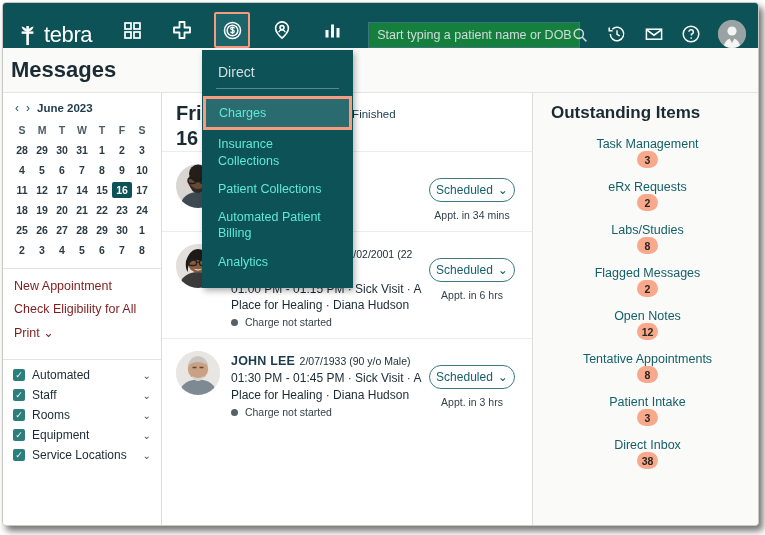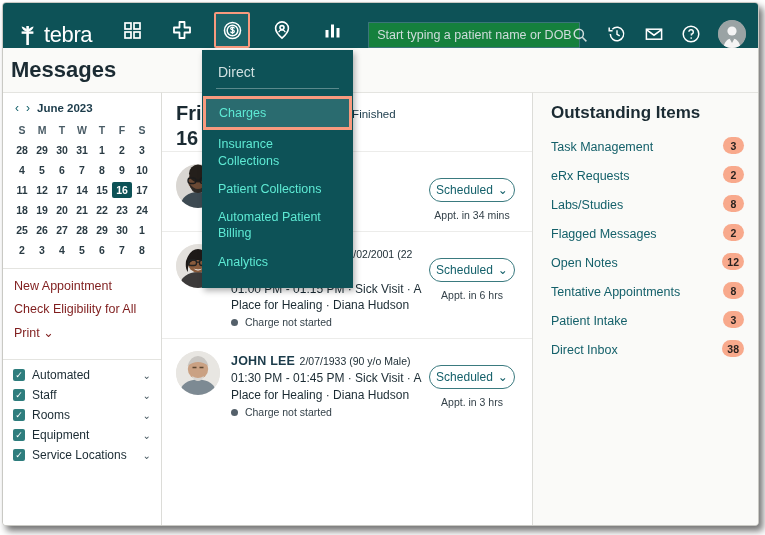--- a/index.html
+++ b/index.html
@@ -193,22 +193,23 @@
     display: inline-flex; align-items: center; gap: 5px;
   }
   .appt-when { font-size: 10.5px; color: #35424a; margin-top: 7px; }
 
   
   .oi-title {
     font-size: 17px; font-weight: 700; color: #1b2b33;
     padding: 10px 0 8px 18px;
   }
   .oi-row {
-    display: flex; align-items: flex-end;
+    display: flex; align-items: center;
     padding: 6px 16px 6px 18px;
+    flex-direction: column;
   }
   .oi-label { font-size: 12.5px; color: #14606a; flex: 1; }
   .oi-badge {
     min-width: 21px; height: 17px; padding: 0 5px;
     border-radius: 9px; background: #f8a98c;
     color: #2a2320; font-size: 10.5px; font-weight: 700;
     display: flex; align-items: center; justify-content: center;
   }
 
   

